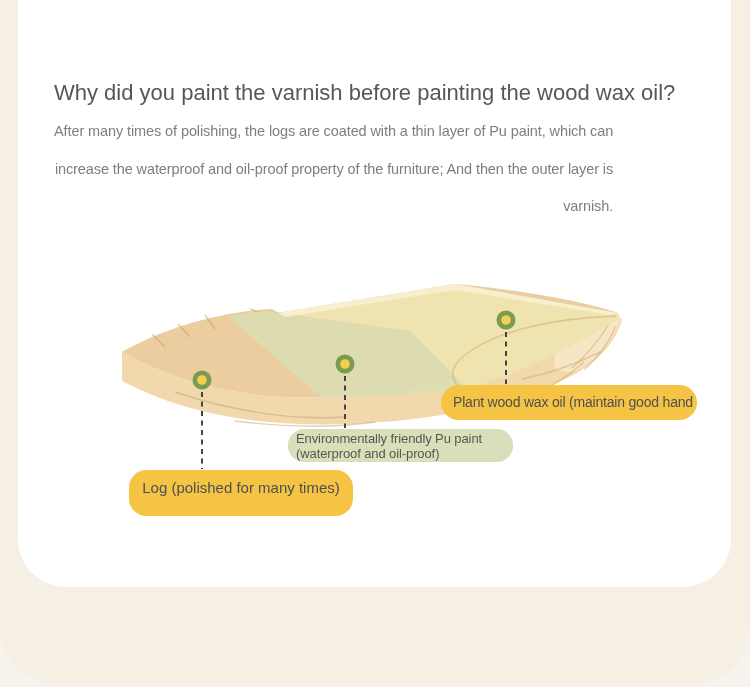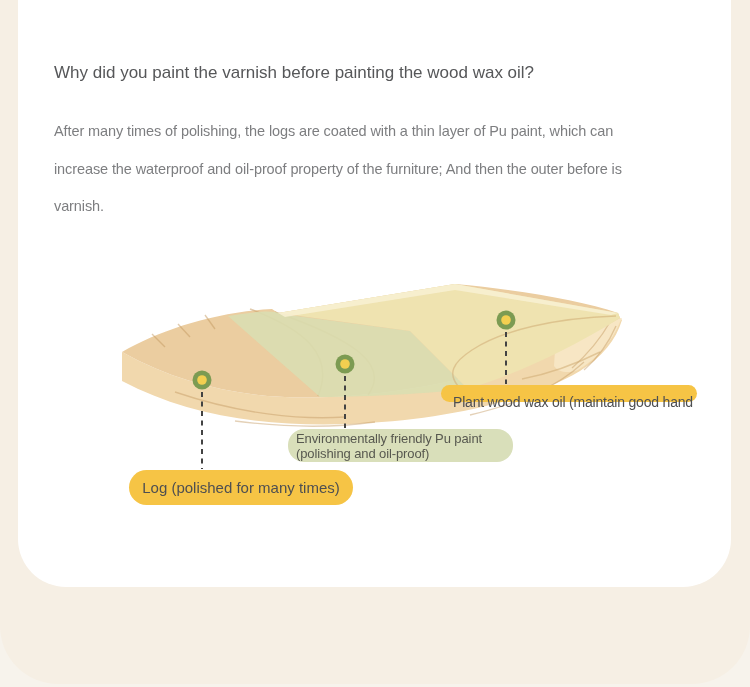--- a/index.html
+++ b/index.html
@@ -24,72 +24,72 @@
     position:absolute;left:0;top:-20px;width:750px;height:704px;
     background:var(--cream);
     border-radius:0 0 58px 58px;
   }
   .card{
     position:absolute;left:18px;top:-60px;width:713px;height:647px;
     background:var(--card);
     border-radius:48px;
   }
   .question{
-    position:absolute;left:54px;top:63px;
-    font-size:17px;color:var(--heading);
+    position:absolute;left:54px;top:80px;
+    font-size:22px;color:var(--heading);
     white-space:nowrap;letter-spacing:0;
   }
   .answer{
     position:absolute;left:54px;top:113px;
     font-size:14.5px;color:var(--body);
-    line-height:37.5px;letter-spacing:-0.1px;
+    line-height:37.5px;letter-spacing:-0.1px;text-align:right;
   }
   .answer div{white-space:nowrap;}
   .diagram{position:absolute;left:0;top:0;width:750px;height:687px;}
   .plank-svg{position:absolute;left:100px;top:270px;width:545px;height:250px;}
   .label{
     position:absolute;color:var(--label-text);
   }
   .label-wax{
-    left:441px;top:385px;width:256px;height:17px;
+    left:441px;top:385px;width:256px;height:35px;
     background:var(--pill-yellow);border-radius:17.5px;
     font-size:14px;letter-spacing:-0.2px;
     padding:4px 0 0 12px;line-height:26.5px;
     overflow:visible;z-index:3;
   }
   .label-wax div{white-space:nowrap;}
   .label-pu{
     left:288px;top:429px;width:225px;height:33px;
     background:var(--label-green);border-radius:16px;
     font-size:13px;letter-spacing:-0.1px;
     padding:2px 0 0 8px;line-height:15px;
     color:#57584f;z-index:2;
   }
   .label-pu div{white-space:nowrap;}
   .label-log{
-    left:129px;top:470px;width:224px;height:35px;
+    left:129px;top:470px;width:224px;height:46px;
     background:var(--pill-yellow);border-radius:17.5px;
     font-size:15px;line-height:35px;text-align:center;
     white-space:nowrap;z-index:2;
   }
 </style>
 </head>
 <body>
 
 <div class="cream-section"></div>
 
 <div class="card">
   
 </div>
 
 <div class="question">Why did you paint the varnish before painting the wood wax oil?</div>
 
 <div class="answer">
   <div>After many times of polishing, the logs are coated with a thin layer of Pu paint, which can</div>
-  <div>increase the waterproof and oil-proof property of the furniture; And then the outer before is</div>
+  <div>increase the waterproof and oil-proof property of the furniture; And then the outer layer is</div>
   <div>varnish.</div>
 </div>
 
 <div class="diagram">
 
   <svg class="plank-svg" viewBox="100 270 545 250" xmlns="http://www.w3.org/2000/svg">
 
     <g>
       <path d="M122,352 L122,381
                C 190,417 270,427 350,424
@@ -168,18 +168,18 @@
       </g>
     </g>
   </svg>
 
   <div class="label label-wax">
     <div>Plant wood wax oil (maintain good hand</div>
   </div>
 
   <div class="label label-pu">
     <div>Environmentally friendly Pu paint</div>
-    <div>(polishing and oil-proof)</div>
+    <div>(waterproof and oil-proof)</div>
   </div>
 
   <div class="label label-log">Log (polished for many times)</div>
 
 </div>
 
 </body></html>

